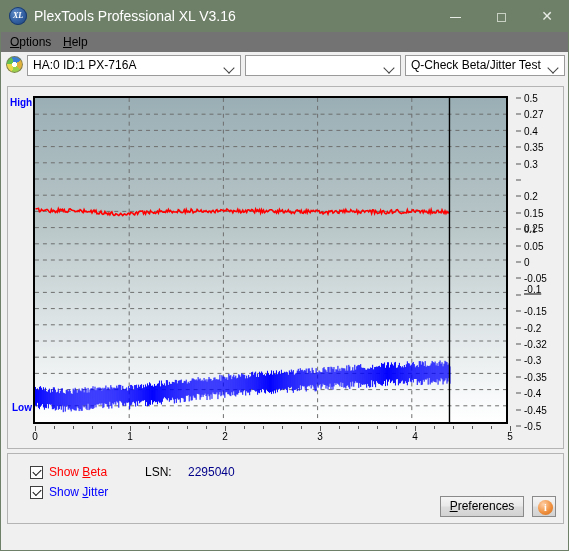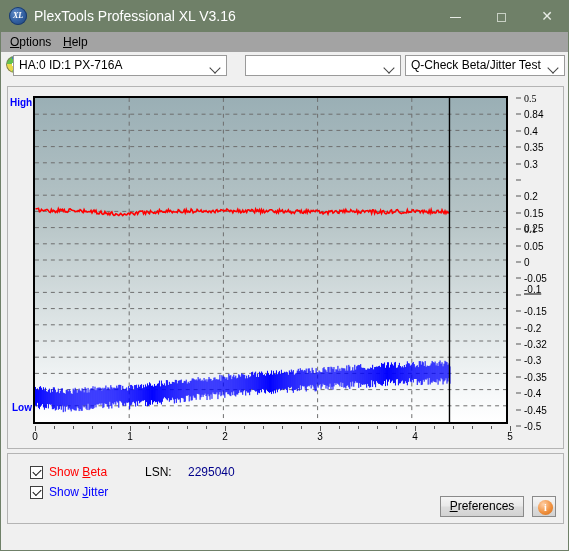--- a/index.html
+++ b/index.html
@@ -79,21 +79,21 @@
   #btn-close { right: 0px; }
   #btn-min .glyph { display:inline-block; width:11px; height:1px; background:#e8ece6; vertical-align:middle; }
   #btn-max .glyph { display:inline-block; width:9px; height:9px; border:1px solid #c8d0c4; vertical-align:middle; box-sizing:border-box;}
 
   
   #menubar {
     position: absolute;
     left: 0; top: 31px;
     width: 569px;
     height: 20px;
-    background: #a3a3a3;
+    background: #737373;
     border-bottom: 1px solid #ffffff;
   }
   .menu-item {
     position: absolute;
     top: 2px;
     height: 16px;
     line-height: 16px;
     font-size: 12px;
     color: #000000;
     padding: 0 4px;
@@ -144,21 +144,21 @@
   }
   .combo .arrow::after {
     content: "";
     position: absolute;
     left: 5px; top: 8px;
     width: 7px; height: 7px;
     border-left: 1.4px solid #444;
     border-bottom: 1.4px solid #444;
     transform: rotate(-45deg);
   }
-  #combo-drive { left: 12px; width: 214px; }
+  #combo-drive { left: 26px; width: 214px; }
   #combo-function { left: 244px; width: 156px; }
   #combo-test { left: 404px; width: 160px; }
 
   
   #chart-panel {
     position: absolute;
     left: 6px; top: 85px;
     width: 557px;
     height: 363px;
     background: #f0f0f0;
@@ -851,23 +851,23 @@
             <line x1="416.5" x2="416.5" y1="270.16446410010303" y2="287.0162917854051" stroke="#0000ff" stroke-width="1"></line>
             <line x1="417.5" x2="417.5" y1="268.64676902158453" y2="283.635916957484" stroke="#0000ff" stroke-width="1"></line>
             <line x1="418.5" x2="418.5" y1="271.7473281186145" y2="289.2490967533016" stroke="#0000ff" stroke-width="1"></line>
           </g>
           <line x1="418.00000000000006" x2="418.00000000000006" y1="0" y2="328" stroke="#000000" stroke-width="1.4"></line>
         </svg>
     </div>
 
     <div id="y-axis-labels">
         <div class="ymark" style="top: 2px;"></div>
-        <div class="ytick" style="top: 2px; font-family: Liberation Serif, serif;">0.5</div>
+        <div class="ytick" style="top: 2px;">0.5</div>
         <div class="ymark" style="top: 18.4px;"></div>
-        <div class="ytick" style="top: 18.4px;">0.84</div>
+        <div class="ytick" style="top: 18.4px;">0.27</div>
         <div class="ymark" style="top: 34.8px;"></div>
         <div class="ytick" style="top: 34.8px;">0.4</div>
         <div class="ymark" style="top: 51.2px;"></div>
         <div class="ytick" style="top: 51.2px;">0.35</div>
         <div class="ymark" style="top: 67.6px;"></div>
         <div class="ytick" style="top: 67.6px;">0.3</div>
         <div class="ymark" style="top: 84px;"></div>
         <div class="ytick" style="top: 84px; margin-top: 48px;">0.25</div>
         <div class="ymark" style="top: 100.4px;"></div>
         <div class="ytick" style="top: 100.4px;">0.2</div>

